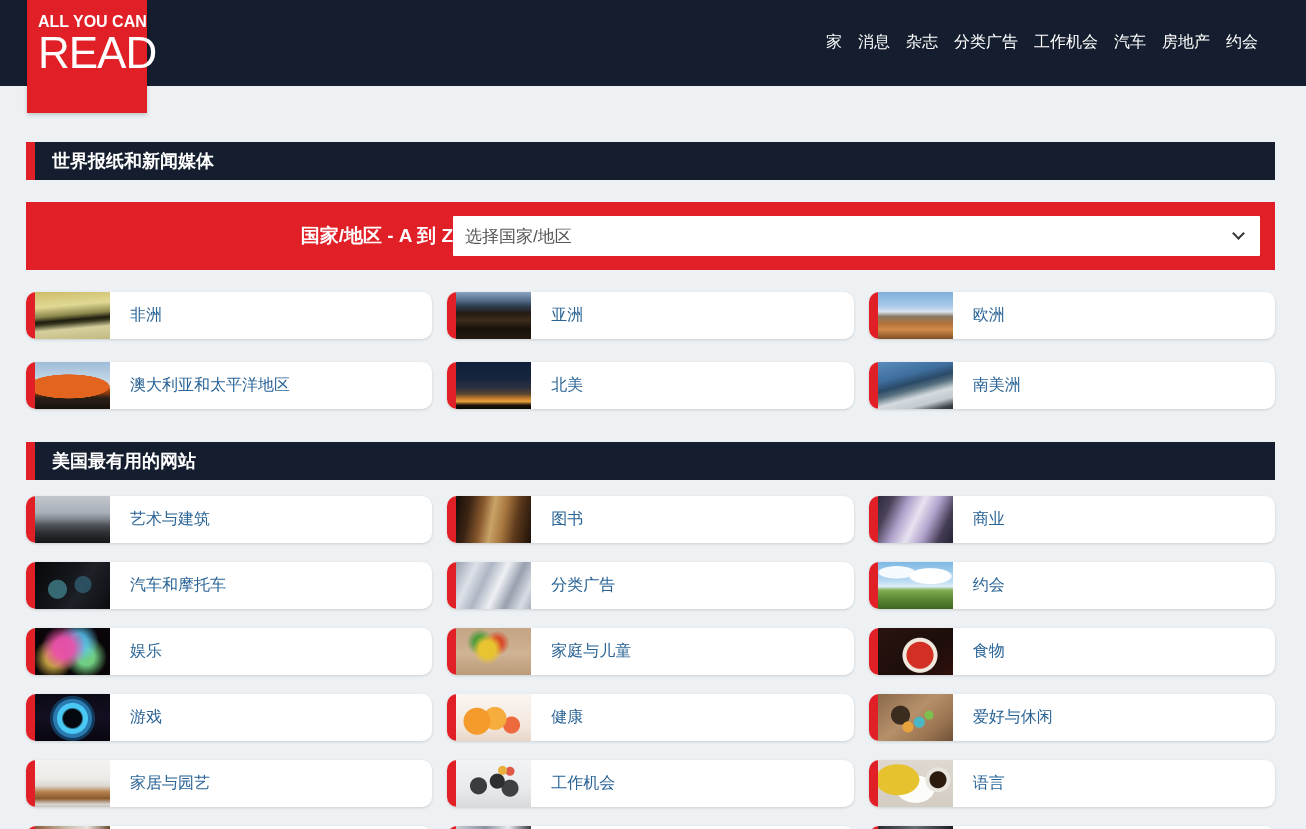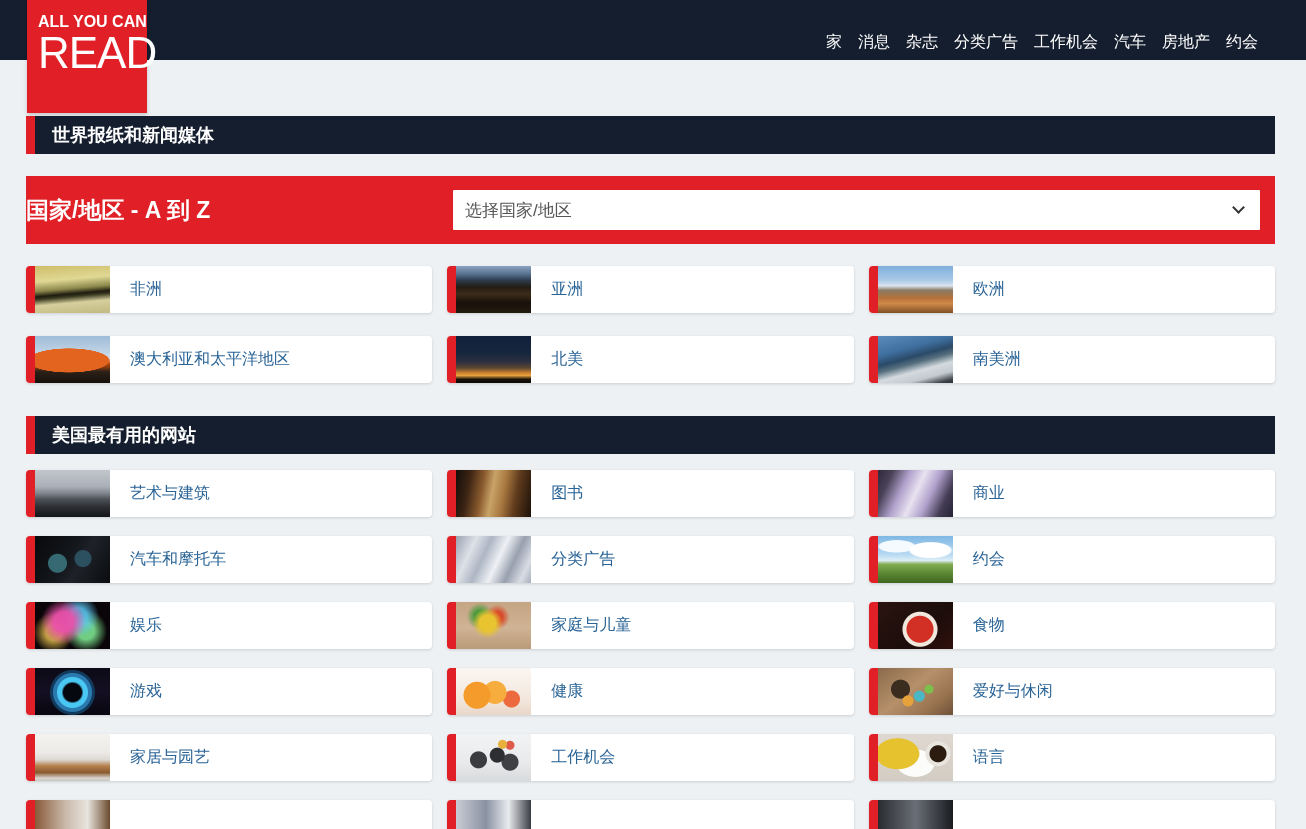--- a/index.html
+++ b/index.html
@@ -10,21 +10,21 @@
   }
   *{margin:0;padding:0;box-sizing:border-box;}
   html,body{width:1306px;height:829px;overflow:hidden;}
   body{
     background:var(--bg);
     font-family:"Liberation Sans","DejaVu Sans",sans-serif;
   }
   
   .top-header{
     position:relative;
-    height:60px;
+    height:86px;
     background:var(--navy);
   }
   .logo{
     position:absolute;
     left:27px;top:0;
     width:120px;height:113px;
     background:var(--red);
     color:#fff;
     padding:13px 10px 0 11px;
     box-shadow:0 2px 4px rgba(0,0,0,.18);
@@ -56,22 +56,22 @@
   .section-bar.us{margin-top:33px;}
   
   .country-banner{
     margin-top:22px;
     height:68px;
     background:var(--red);
     display:flex;align-items:center;
   }
   .country-label{
     flex:0 0 427px;
-    text-align:left;
-    color:#fff;font-size:23px;font-weight:bold;
+    text-align:right;
+    color:#fff;font-size:19px;font-weight:bold;
   }
   .select-wrap{
     position:relative;
     flex:1;
     margin-right:15px;
     height:40px;
   }
   .select-wrap select{
     width:100%;height:40px;
     border:none;border-radius:1px;
@@ -95,21 +95,21 @@
     display:grid;
     grid-template-columns:repeat(3,1fr);
     column-gap:15px;
   }
   .grid.world-grid{margin-top:22px;row-gap:23px;}
   .grid.us-grid{margin-top:16px;row-gap:19px;}
   .card{
     background:#fff;
     height:47px;
     display:flex;align-items:center;
-    border-radius:4px;
+    border-radius:10px;
     box-shadow:0 1px 3px rgba(0,0,0,.14);
     overflow:hidden;
     cursor:pointer;
   }
   .card .bar{flex:0 0 9px;height:100%;background:var(--red);}
   .thumb{flex:0 0 75px;height:100%;}
   .card .label{
     padding-left:20px;
     font-size:16px;
     color:var(--blue);

